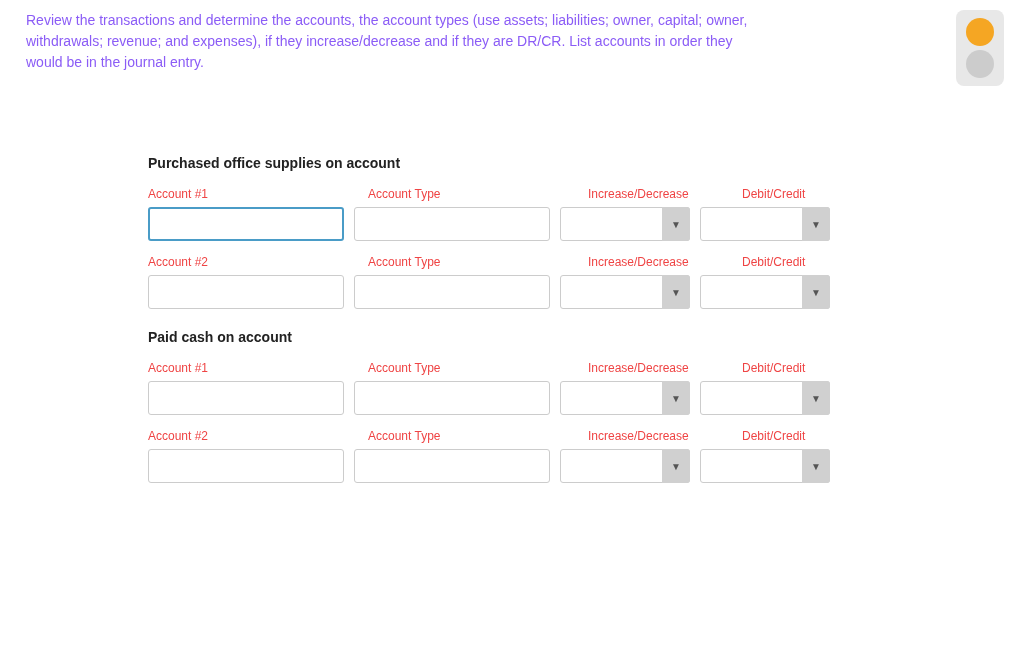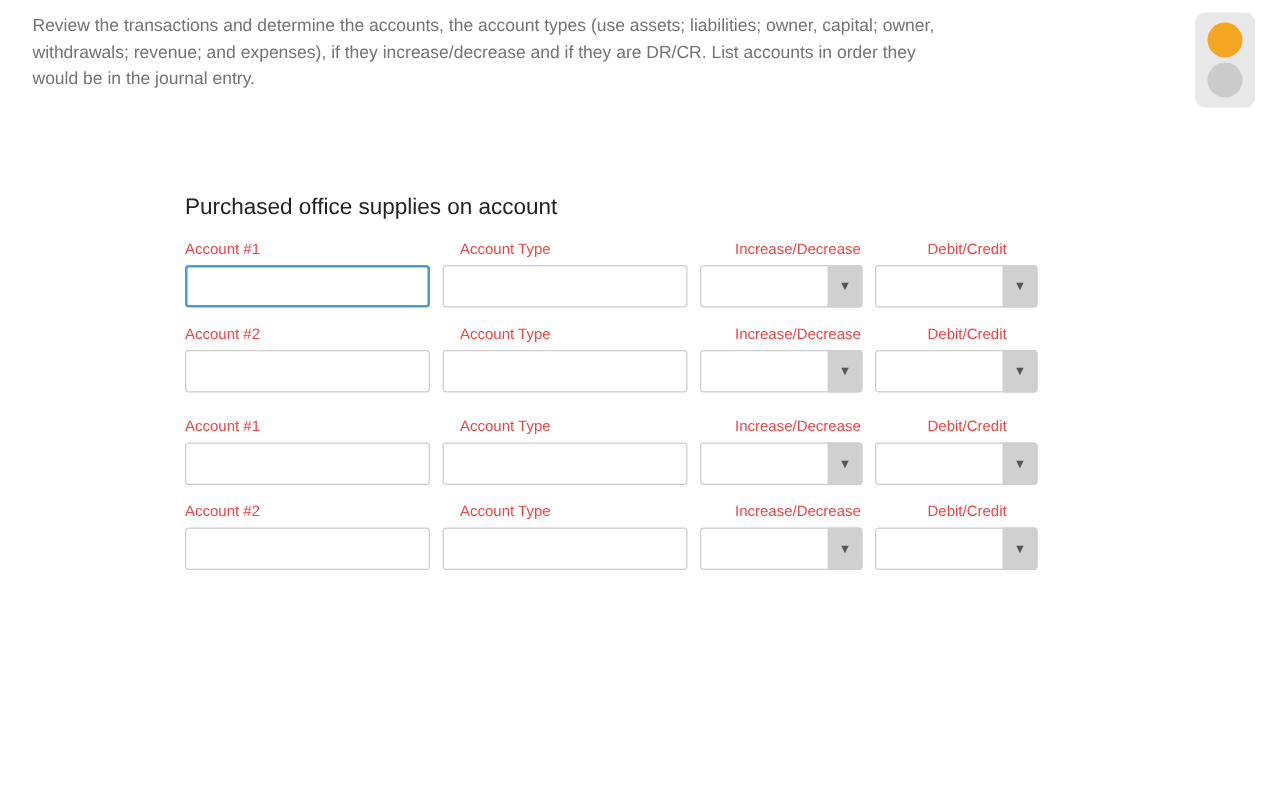--- a/index.html
+++ b/index.html
@@ -17,21 +17,21 @@
       overflow: hidden;
     }
 
     .instruction-text {
       position: absolute;
       top: 10px;
       left: 26px;
       width: 740px;
       font-size: 14px;
       line-height: 1.5;
-      color: #737373;
+      color: #8b5cf6;
     }
 
     .status-indicator {
       position: absolute;
       top: 10px;
       right: 20px;
       display: flex;
       flex-direction: column;
       align-items: center;
       gap: 4px;
@@ -55,22 +55,22 @@
     }
 
     .main-content {
       position: absolute;
       top: 155px;
       left: 148px;
       width: 740px;
     }
 
     .section-title {
-      font-size: 18px;
-      font-weight: normal;
+      font-size: 14px;
+      font-weight: bold;
       color: #222222;
       margin-bottom: 16px;
     }
 
     .form-row {
       display: flex;
       align-items: center;
       gap: 10px;
       margin-bottom: 4px;
     }
@@ -239,20 +239,21 @@
           <option value=""></option>
           <option value="debit">Debit</option>
           <option value="credit">Credit</option>
         </select>
         <div class="select-arrow"></div>
       </div>
     </div>
   </div>
 
   <div class="section-gap" style="margin-top:18px;">
+    <div class="section-title">Paid cash on account</div>
 
     <div class="labels-row">
       <div class="label-item label-account-1">Account #1</div>
       <div class="label-item label-account-type">Account Type</div>
       <div class="label-item label-inc-dec">Increase/Decrease</div>
       <div class="label-item label-dr-cr">Debit/Credit</div>
     </div>
 
     <div class="form-row">
       <input type="text" class="input-text" style="">

